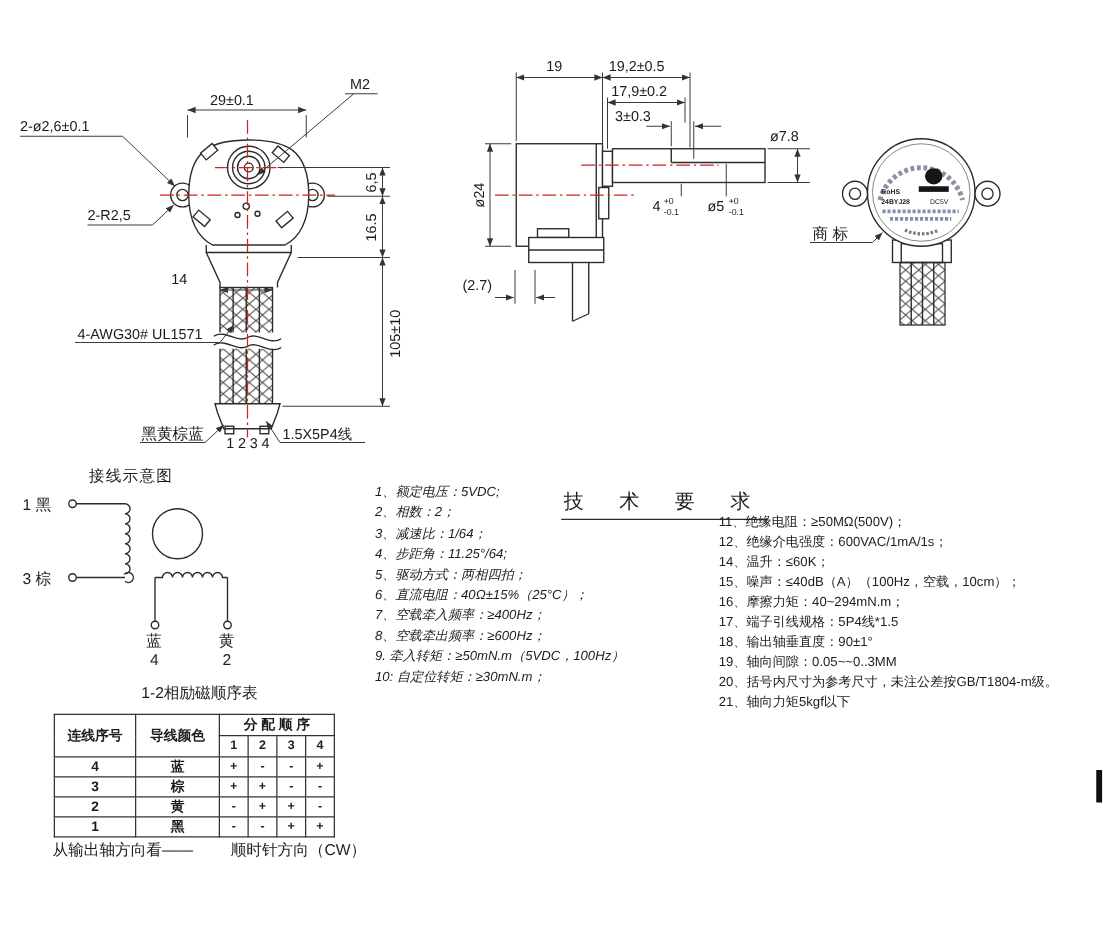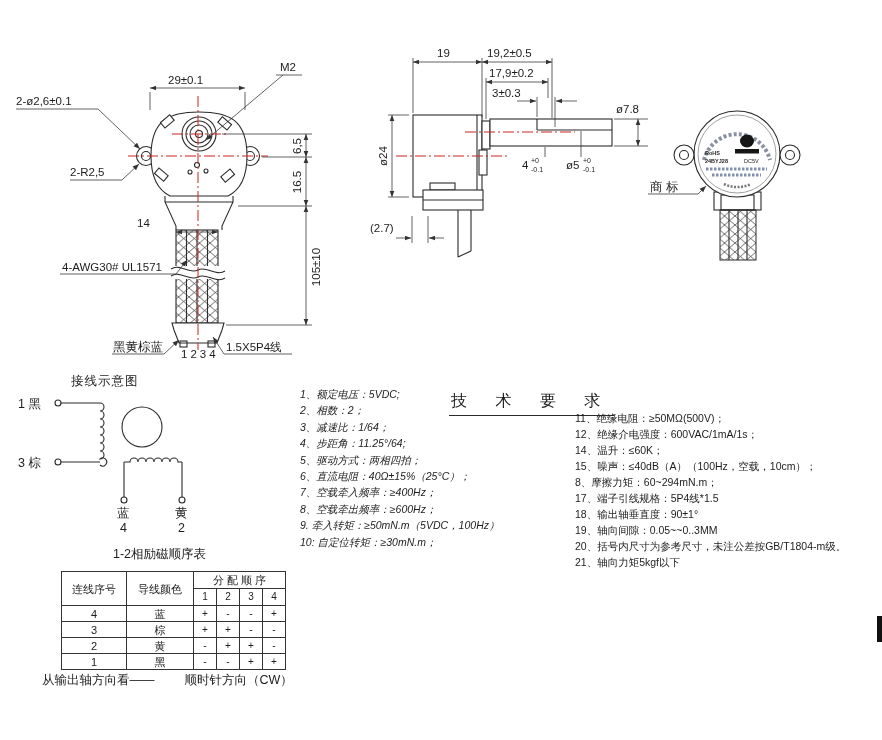--- a/index.html
+++ b/index.html
@@ -13,21 +13,21 @@
   .dtext{font-size:11.5px;fill:#1c1c1c;}
   .ctext{font-size:12.5px;fill:#1c1c1c;}
   .tiny{font-size:5.5px;fill:#222;}
   .tol{font-size:7px;fill:#1c1c1c;}
   .tech-title{position:absolute;left:449px;top:351px;font-size:16px;letter-spacing:12px;
               border-bottom:1.5px solid #2b2b2b;padding:0 2px 3px 2px;white-space:nowrap;margin-top:40px;}
   .tech-col{position:absolute;font-size:10.5px;white-space:nowrap;}
   .tech-col.left{left:300px;top:386px;line-height:16.4px;font-style:italic;}
   .tech-col.right{left:575px;top:386px;line-height:16px;margin-top:24px;}
   .seq-title{position:absolute;left:113px;top:546px;font-size:12.5px;}
-  table.seq{position:absolute;left:61px;top:571px;border-collapse:collapse;font-size:11px;}
+  table.seq{position:absolute;left:43px;top:571px;border-collapse:collapse;font-size:11px;font-weight:bold;}
   table.seq td{border:1px solid #333;text-align:center;padding:0 3px;height:15px;line-height:14px;}
   table.seq td.hd{height:16px;}
   td.no{width:58px;} td.color{width:60px;} td.step{width:16px;font-size:10px;}
   .footer{position:absolute;left:42px;top:672px;font-size:12.5px;display:flex;gap:30px;white-space:nowrap;}
   .edge-mark{position:absolute;right:0;top:616px;width:5px;height:26px;background:#111;}
 </style>
 </head>
 <body>
 
 <div id="canvas">
@@ -257,21 +257,21 @@
   <div>8、空载牵出频率：≥600Hz；</div>
   <div>9. 牵入转矩：≥50mN.m（5VDC，100Hz）</div>
   <div>10: 自定位转矩：≥30mN.m；</div>
 </div>
 
 <div class="tech-col right">
   <div>11、绝缘电阻：≥50MΩ(500V)；</div>
   <div>12、绝缘介电强度：600VAC/1mA/1s；</div>
   <div>14、温升：≤60K；</div>
   <div>15、噪声：≤40dB（A）（100Hz，空载，10cm）；</div>
-  <div>8、摩擦力矩：60~294mN.m；</div>
+  <div>16、摩擦力矩：40~294mN.m；</div>
   <div>17、端子引线规格：5P4线*1.5</div>
   <div>18、输出轴垂直度：90±1°</div>
   <div>19、轴向间隙：0.05~~0..3MM</div>
   <div>20、括号内尺寸为参考尺寸，未注公差按GB/T1804-m级。</div>
   <div>21、轴向力矩5kgf以下</div>
 </div>
 
 
 <div class="seq-title">1-2相励磁顺序表</div>
 

